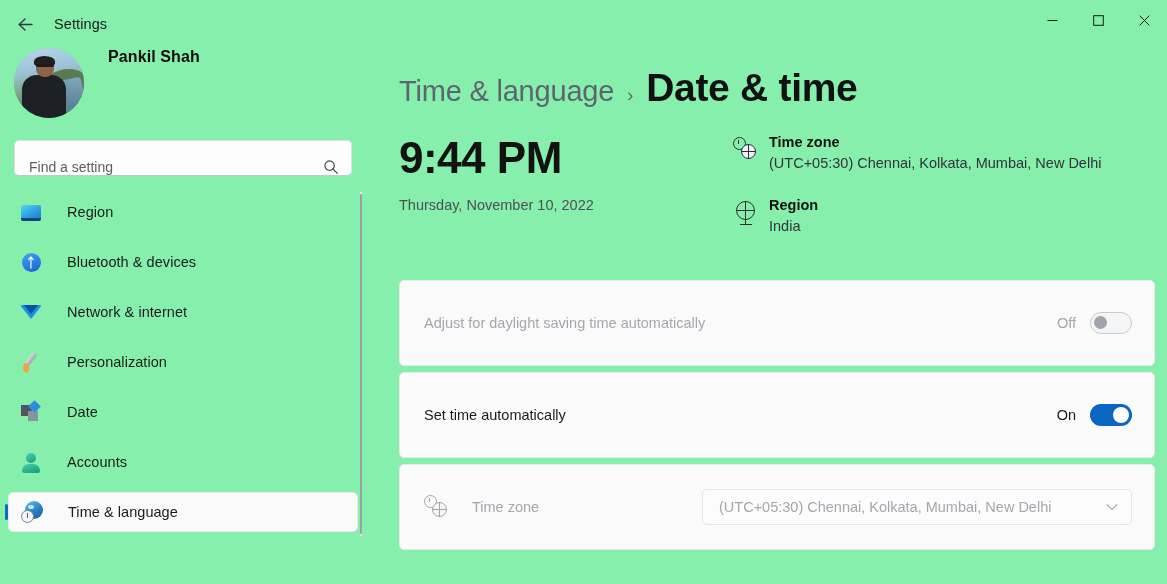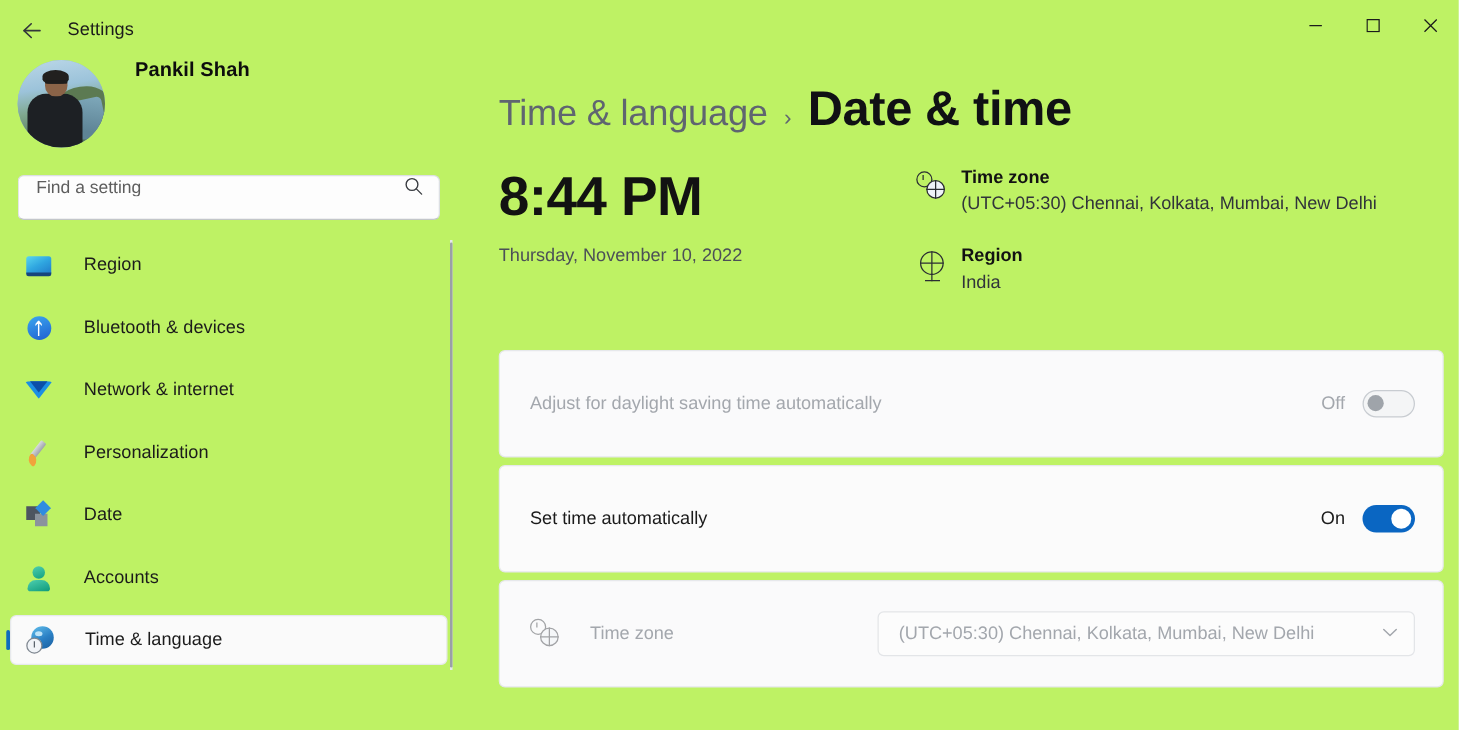--- a/index.html
+++ b/index.html
@@ -14,21 +14,21 @@
     font-family: "Liberation Sans", sans-serif;
     background: #eff3f8;
     color: #1b1b1b;
     -webkit-font-smoothing: antialiased;
   }
 
   .window {
     position: relative;
     width: 1167px;
     height: 584px;
-    background: #bef264;
+    background: #86efac;
     overflow: hidden;
   }
 
   
   .titlebar {
     position: absolute;
     top: 0; left: 0;
     width: 1167px;
     height: 48px;
     display: flex;
@@ -141,21 +141,21 @@
   }
 
   .search-wrap {
     margin: 14px 14px 0 14px;
     height: 36px;
     background: #fdfdfd;
     border: 1px solid #dcdfe3;
     border-bottom: 1px solid #c3c6ca;
     border-radius: 5px;
     display: flex;
-    align-items: flex-start;
+    align-items: flex-end;
     padding: 0 12px 0 14px;
   }
   .search-input {
     flex: 1;
     border: none;
     outline: none;
     background: transparent;
     font-family: "Liberation Sans", sans-serif;
     font-size: 14px;
     color: #1b1b1b;
@@ -662,21 +662,21 @@
 
     <div class="breadcrumb">
       <span class="bc-parent">Time &amp; language</span>
       <span class="bc-sep">›</span>
       <span class="bc-current">Date &amp; time</span>
     </div>
 
     <div class="info-row">
 
       <div class="clock-block">
-        <div class="big-time">8:44 PM</div>
+        <div class="big-time">9:44 PM</div>
         <div class="big-date">Thursday, November 10, 2022</div>
       </div>
 
       <div class="meta-block">
 
         <div class="meta-item">
           <div class="meta-icon">
             <div class="tzglyph">
                 <div class="tz-clock"></div>
                 <div class="tz-globe"></div>

